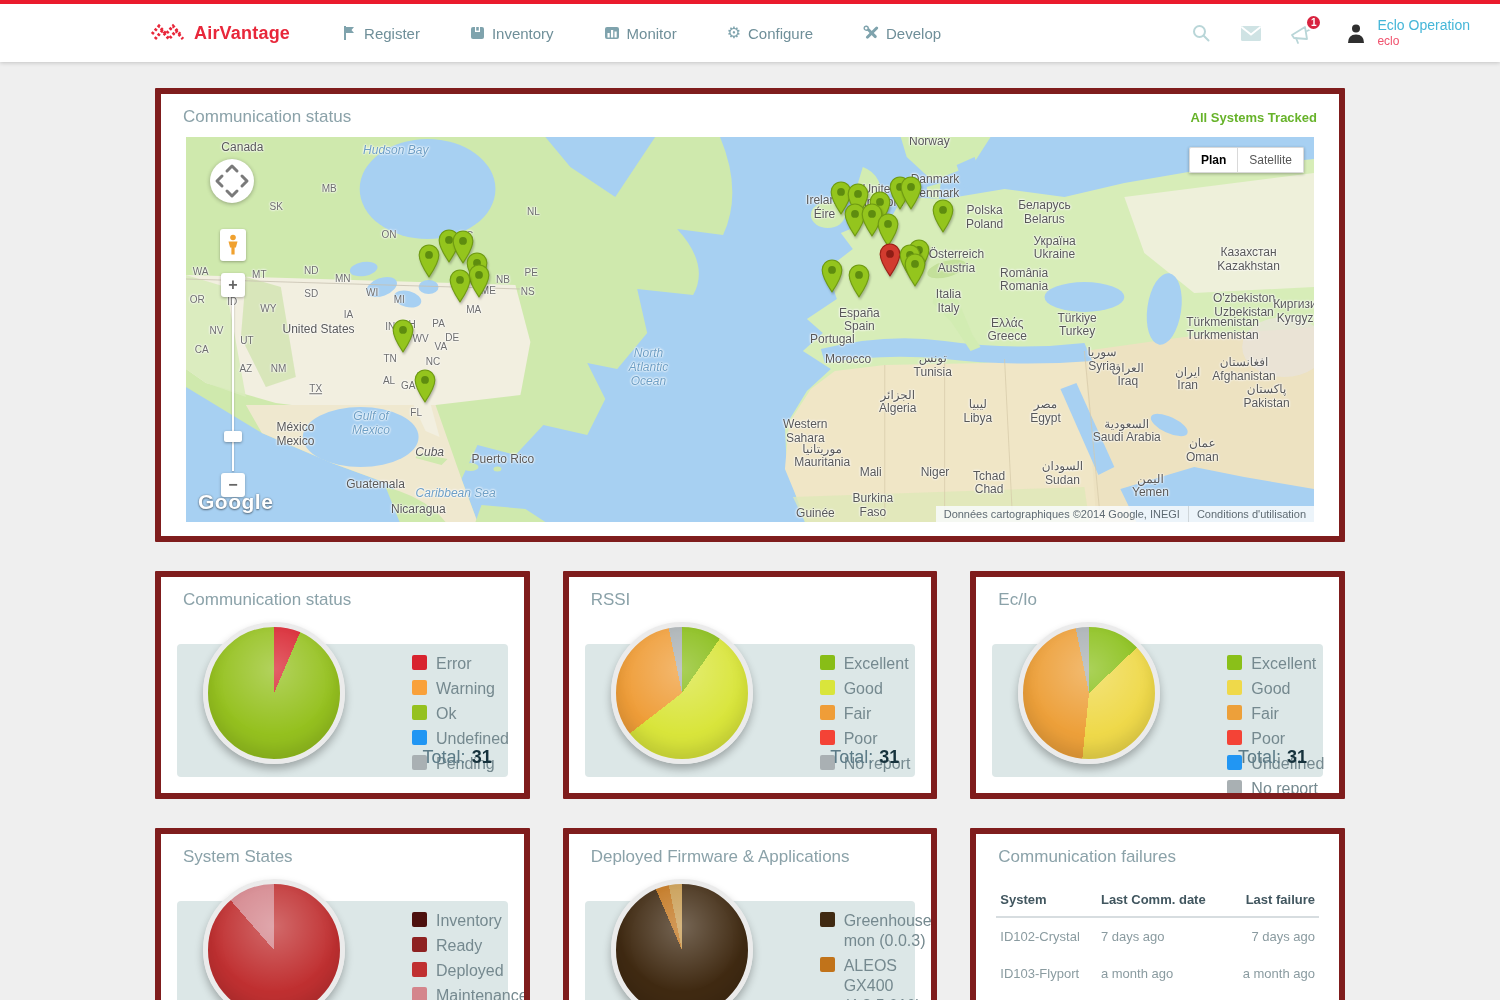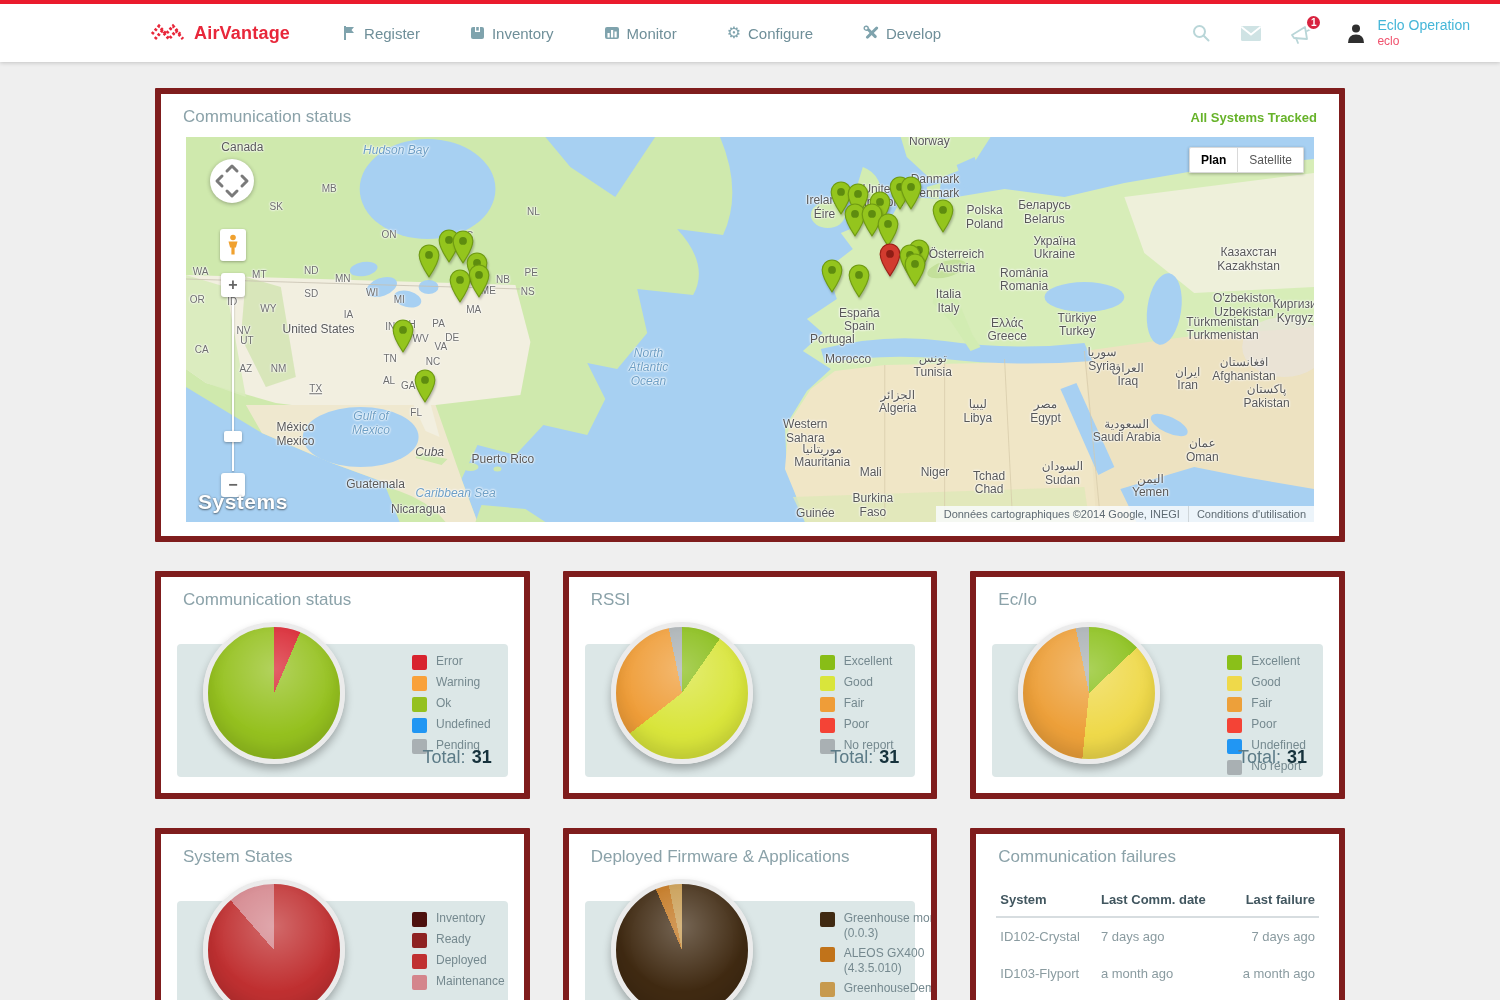--- a/index.html
+++ b/index.html
@@ -78,21 +78,21 @@
   .chart-card { overflow:hidden; position:relative; min-height:209px; }
   .chart-box { position:relative; margin:24px 16px 16px; height:133px; border-radius:4px; background:#dce7e7; }
   .pie { position:absolute; left:26px; top:-22px; width:142px; height:142px; border-radius:50%;
     border:5px solid #ebebeb; box-shadow:0 5px 9px rgba(0,0,0,.28); }
   .pie::after { content:""; position:absolute; inset:0; border-radius:50%;
     background:radial-gradient(circle at 50% 32%, rgba(255,255,255,.28), rgba(255,255,255,0) 58%);
     box-shadow:inset 0 -10px 16px rgba(0,0,0,.12); }
   .legend { position:absolute; left:235px; top:10px; display:flex; flex-direction:column; gap:5px; width:130px; }
   .lg-item { display:flex; align-items:flex-start; gap:9px; }
   .lg-swatch { width:15px; height:15px; border-radius:2px; flex:0 0 15px; margin-top:1px; }
-  .lg-label { color:#75898f; font-size:12px; line-height:1.25; }
+  .lg-label { color:#75898f; font-size:16px; line-height:1.25; }
   .total { position:absolute; right:16px; bottom:9px; font-size:18px; }
   .t-label { color:#5c7b87; }
   .t-val { color:#16323c; font-weight:bold; margin-left:6px; }
 
   
   .fail-table { width:calc(100% - 40px); margin:6px 20px; border-collapse:collapse; font-size:13px; }
   .fail-table th { color:#41565f; font-weight:bold; text-align:left; padding:9px 4px;
     border-bottom:2px solid #d7dde0; font-size:13px; }
   .fail-table td { color:#8a9ba0; padding:11px 4px; }
   .ta-r { text-align:right; }
@@ -348,21 +348,21 @@
           <div class="mlabel st" style="left: 6.5%; top: 35.8%;">MT</div>
           <div class="mlabel st" style="left: 11.1%; top: 34.8%;">ND</div>
           <div class="mlabel st" style="left: 13.9%; top: 36.9%;">MN</div>
           <div class="mlabel st" style="left: 1%; top: 42.3%;">OR</div>
           <div class="mlabel st" style="left: 4.1%; top: 42.9%;">ID</div>
           <div class="mlabel st" style="left: 11.1%; top: 40.8%;">SD</div>
           <div class="mlabel st" style="left: 16.5%; top: 40.5%;">WI</div>
           <div class="mlabel st" style="left: 18.9%; top: 42.3%;">MI</div>
           <div class="mlabel st" style="left: 7.3%; top: 44.7%;">WY</div>
           <div class="mlabel st" style="left: 14.4%; top: 46.2%;">IA</div>
-          <div class="mlabel st" style="left: 2.7%; top: 50.4%; margin-left: 27px;">NV</div>
+          <div class="mlabel st" style="left: 2.7%; top: 50.4%;">NV</div>
           <div class="mlabel st" style="left: 5.4%; top: 53%;">UT</div>
           <div class="mlabel st" style="left: 1.4%; top: 55.3%;">CA</div>
           <div class="mlabel st" style="left: 22.4%; top: 48.6%;">PA</div>
           <div class="mlabel st" style="left: 19.7%; top: 48.8%;">OH</div>
           <div class="mlabel st" style="left: 18.1%; top: 49.4%;">IN</div>
           <div class="mlabel st" style="left: 20.8%; top: 52.5%;">WV</div>
           <div class="mlabel st" style="left: 22.6%; top: 54.5%;">VA</div>
           <div class="mlabel st" style="left: 23.6%; top: 52.2%;">DE</div>
           <div class="mlabel st" style="left: 5.3%; top: 60.3%;">AZ</div>
           <div class="mlabel st" style="left: 8.2%; top: 60.3%;">NM</div>
@@ -488,21 +488,21 @@
         <svg width="14" height="22" viewBox="0 0 14 22">
           <circle cx="7" cy="3.5" r="2.8" fill="#f0a12f"></circle>
           <path d="M2.5 7.5 h9 l-1.6 6 h-1.3 v7 h-3.2 v-7 H4.1 Z" fill="#f0a12f"></path>
         </svg>
       </div>
       <div class="zoom-btn zoom-plus">+</div>
       <div class="zoom-track"></div>
       <div class="zoom-handle"></div>
       <div class="zoom-btn zoom-minus">−</div>
 
-      <span class="google-logo">Systems</span>
+      <span class="google-logo">Google</span>
       <div class="attribution">
         <span class="attr-seg">Données cartographiques ©2014 Google, INEGI</span>
         <span class="attr-seg">Conditions d'utilisation</span>
       </div>
     </div>
   </section>
 
   <div class="row">
     <section class="card chart-card">
       <div class="card-head">

